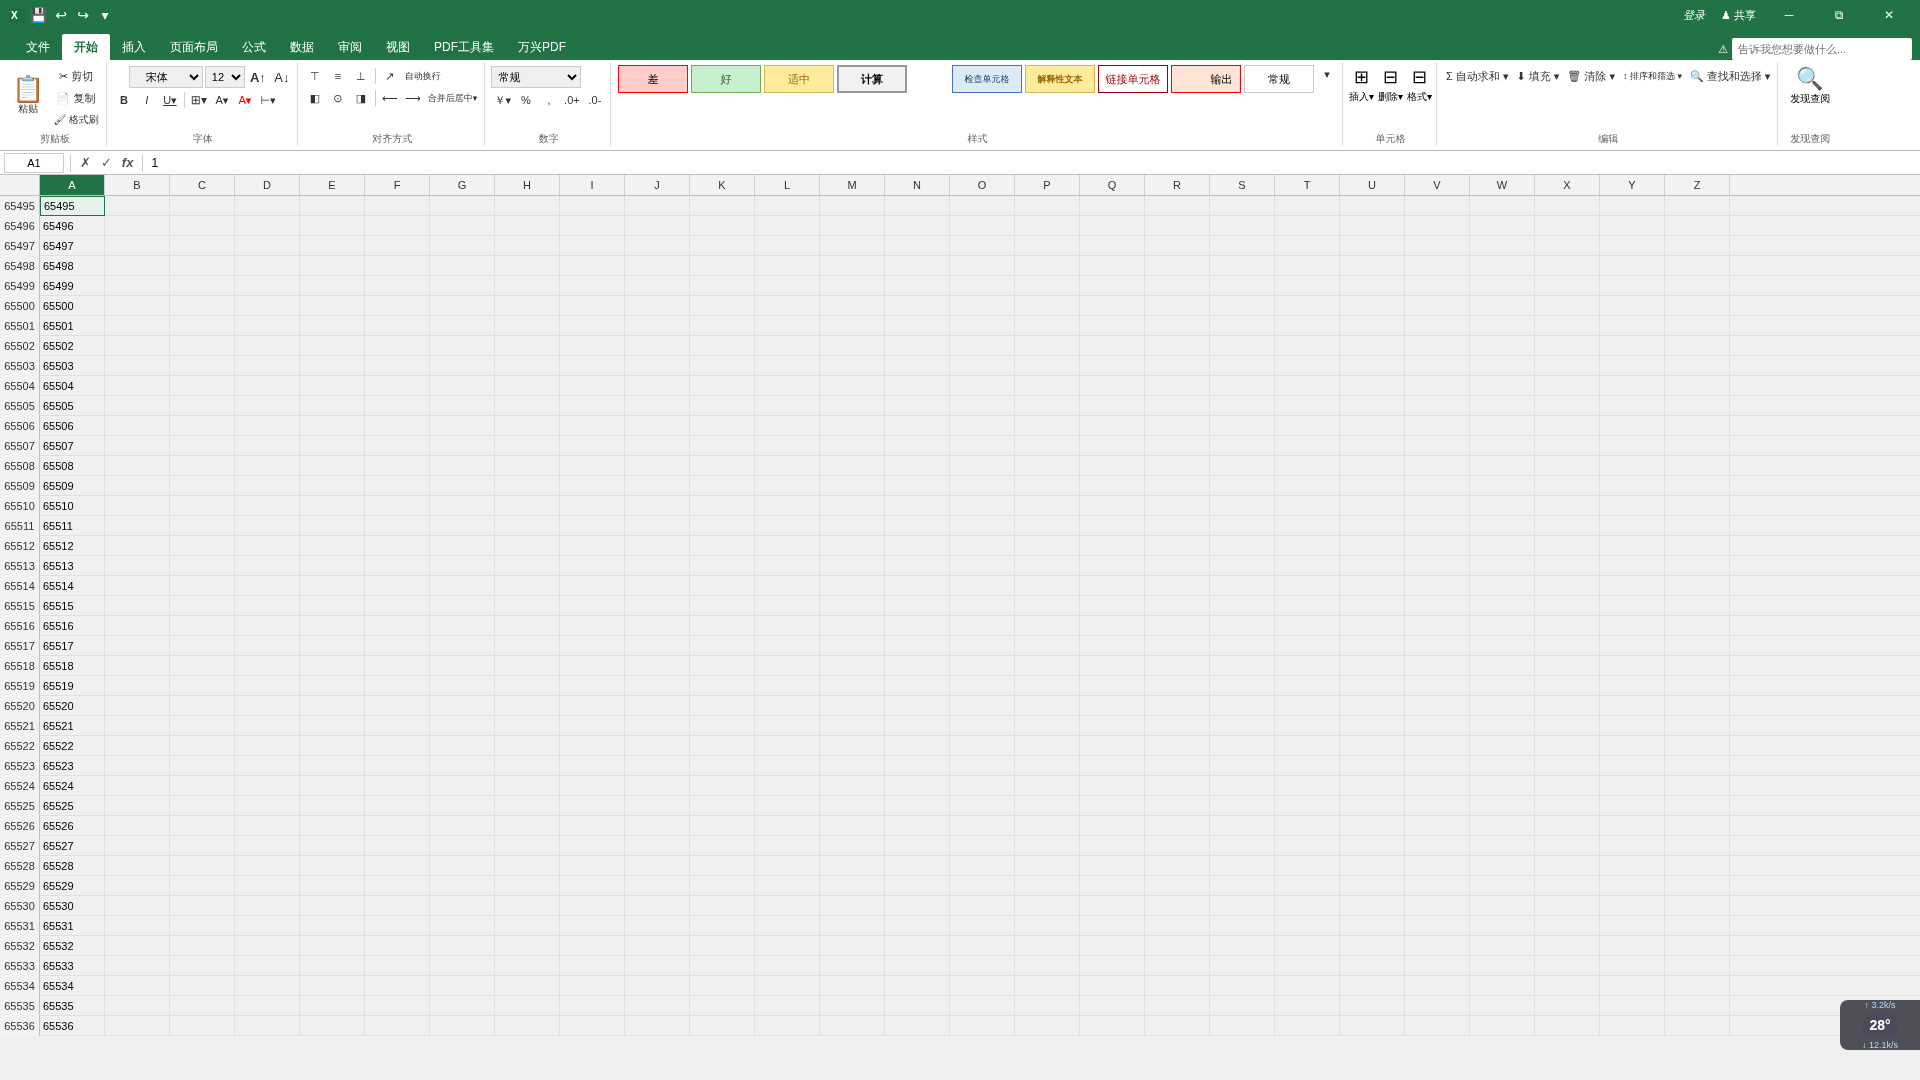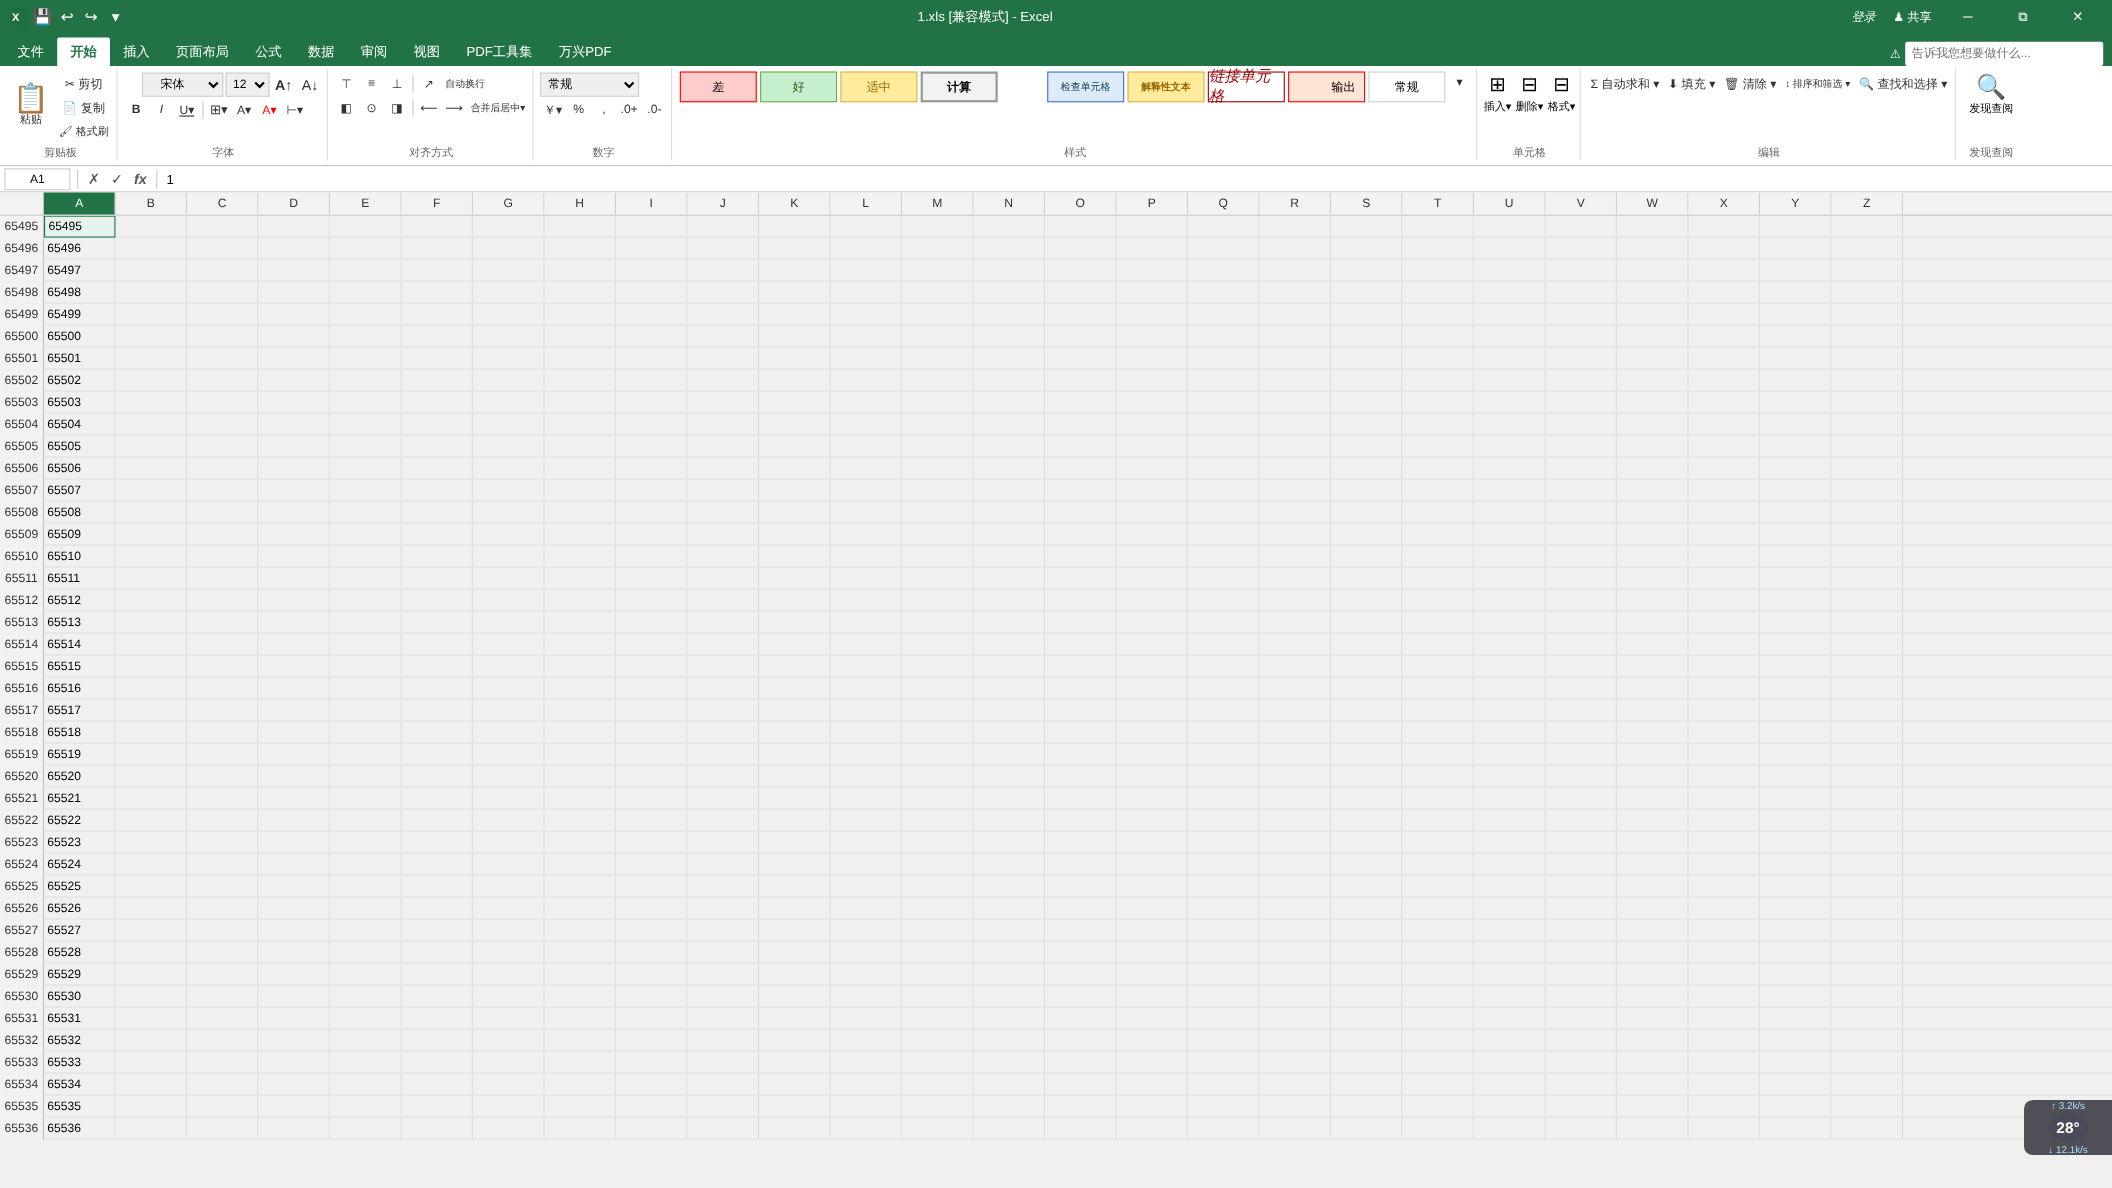--- a/index.html
+++ b/index.html
@@ -20,21 +20,21 @@
     #title-bar .right-icons { display: flex; align-items: center; gap: 4px; }
     .title-icon-btn { width: 18px; height: 18px; display: flex; align-items: center; justify-content: center; cursor: pointer; color: white; font-size: 14px; }
     .win-btn { width: 46px; height: 30px; display: flex; align-items: center; justify-content: center; cursor: pointer; color: white; font-size: 12px; }
 
     
     #tab-bar {
       height: 30px;
       background: #217346;
       display: flex;
       align-items: flex-end;
-      padding-left: 4px;
+      padding-left: 14px;
     }
     .ribbon-tab {
       height: 26px;
       padding: 0 12px;
       display: flex;
       align-items: center;
       font-size: 12px;
       cursor: pointer;
       color: white;
       border-radius: 2px 2px 0 0;
@@ -277,21 +277,20 @@
       <svg width="16" height="16" viewBox="0 0 16 16">
           <rect width="16" height="16" rx="2" fill="#1D6F42"></rect>
           <text x="2" y="12" font-size="10" fill="white" font-weight="bold">X</text>
         </svg>
     </div>
     <div class="title-icon-btn" title="保存">💾</div>
     <div class="title-icon-btn" title="撤销">↩</div>
     <div class="title-icon-btn" title="重做">↪</div>
     <div class="title-icon-btn" title="自定义">▾</div>
   </div>
-  <div class="title-text">1.xls [兼容模式] - Excel</div>
   <div class="right-icons">
     <div style="font-size:11px;color:white;padding:0 6px;cursor:pointer;font-style:italic;">登录</div>
     <div style="font-size:11px;color:white;padding:0 6px;cursor:pointer;">♟ 共享</div>
     <div class="win-btn">─</div>
     <div class="win-btn">⧉</div>
     <div class="win-btn close">✕</div>
   </div>
 </div>
 
 <div id="tab-bar">
@@ -396,21 +395,21 @@
 
   <div class="toolbar-group" style="min-width:320px;">
     <div style="display:flex;flex-direction:column;gap:2px;flex:1;padding-top:2px;">
       <div style="display:flex;flex-wrap:wrap;gap:1px;">
         <div class="style-cell style-diff">差</div>
         <div class="style-cell style-good">好</div>
         <div class="style-cell style-medium">适中</div>
         <div class="style-cell style-calc">计算</div>
         <div class="style-cell style-check" style="font-size:9px;">检查单元格</div>
         <div class="style-cell style-explain" style="font-size:9px;font-weight:bold;">解释性文本</div>
-        <div class="style-cell style-link" style="font-size:14px;font-style:italic;">链接单元格</div>
+        <div class="style-cell style-link" style="font-size:11px;">链接单元格</div>
         <div class="style-cell style-output">输出</div>
         <div class="style-cell style-normal">常规</div>
         <div class="small-tb-btn">▾</div>
       </div>
     </div>
     <div class="group-label">样式</div>
   </div>
 
   <div class="toolbar-group" style="min-width:90px;">
     <div style="display:flex;flex-direction:row;gap:4px;flex:1;padding-top:4px;align-items:flex-start;">

